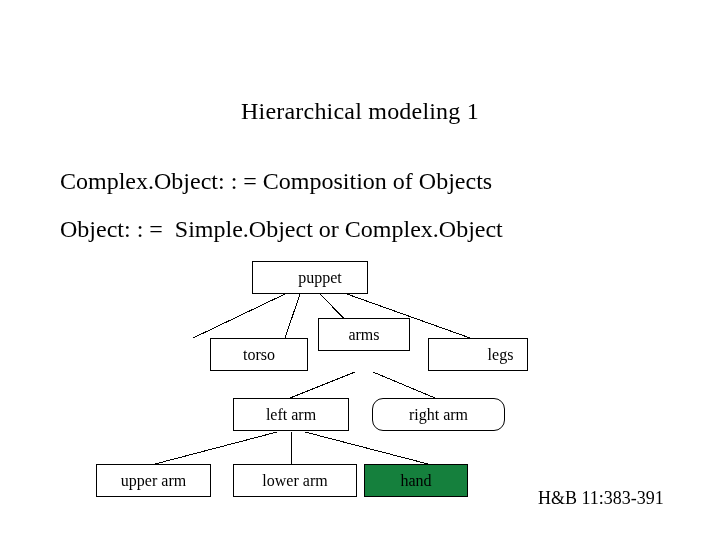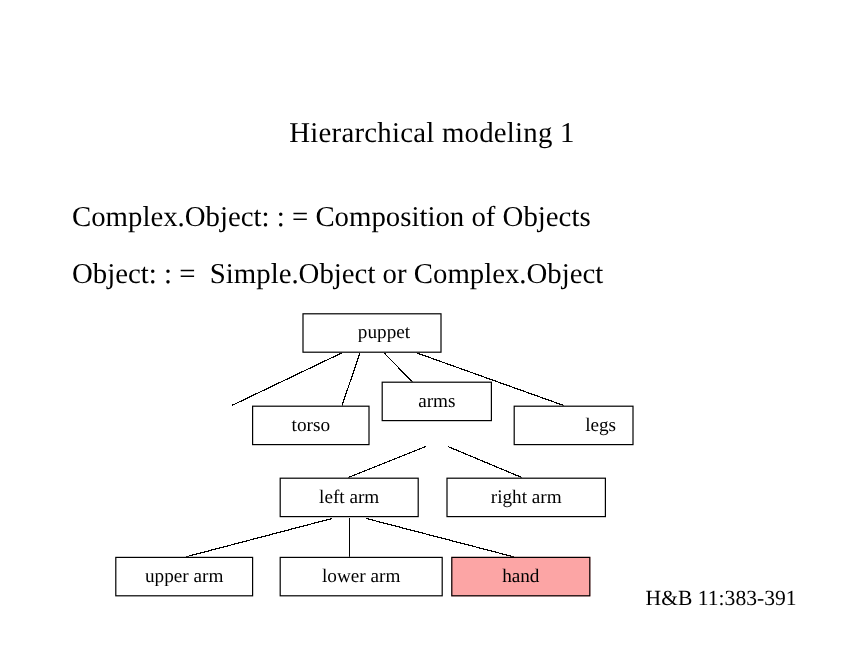--- a/index.html
+++ b/index.html
@@ -100,21 +100,21 @@
         <line x1="373" y1="372" x2="435" y2="398" stroke="#000000" stroke-width="1" shape-rendering="crispEdges"></line>
         <line x1="277" y1="432" x2="155" y2="464" stroke="#000000" stroke-width="1" shape-rendering="crispEdges"></line>
         <line x1="291" y1="432" x2="291" y2="464" stroke="#000000" stroke-width="1" shape-rendering="crispEdges"></line>
         <line x1="305" y1="432" x2="428" y2="464" stroke="#000000" stroke-width="1" shape-rendering="crispEdges"></line>
       </svg>
   <div class="tree-node" style="left: 252px; top: 261px; width: 116px; background: rgb(255, 255, 255); border-color: rgb(0, 0, 0); padding-left: 20px;"><span>puppet</span></div>
       <div class="tree-node" style="left: 210px; top: 338px; width: 98px; background: rgb(255, 255, 255); border-color: rgb(0, 0, 0);"><span>torso</span></div>
       <div class="tree-node" style="left: 318px; top: 318px; width: 92px; background: rgb(255, 255, 255); border-color: rgb(0, 0, 0);"><span>arms</span></div>
       <div class="tree-node" style="left: 428px; top: 338px; width: 100px; background: rgb(255, 255, 255); border-color: rgb(0, 0, 0); padding-left: 45px;"><span>legs</span></div>
       <div class="tree-node" style="left: 233px; top: 398px; width: 116px; background: rgb(255, 255, 255); border-color: rgb(0, 0, 0);"><span>left arm</span></div>
-      <div class="tree-node" style="left: 372px; top: 398px; width: 133px; background: rgb(255, 255, 255); border-color: rgb(0, 0, 0);"><span>right arm</span></div>
+      <div class="tree-node" style="left: 372px; top: 398px; width: 133px; background: rgb(255, 255, 255); border-color: rgb(0, 0, 0); border-radius: 11px;"><span>right arm</span></div>
       <div class="tree-node" style="left: 96px; top: 464px; width: 115px; background: rgb(255, 255, 255); border-color: rgb(0, 0, 0);"><span>upper arm</span></div>
-      <div class="tree-node" style="left: 233px; top: 464px; width: 136px; background: rgb(255, 255, 255); border-color: rgb(0, 0, 0);"><span>lower arm</span></div>
-      <div class="tree-node" style="left: 376px; top: 464px; width: 116px; background: #fca5a5; border-color: rgb(0, 0, 0);"><span>hand</span></div>
+      <div class="tree-node" style="left: 233px; top: 464px; width: 124px; background: rgb(255, 255, 255); border-color: rgb(0, 0, 0);"><span>lower arm</span></div>
+      <div class="tree-node" style="left: 364px; top: 464px; width: 104px; background: #15803d; border-color: rgb(0, 0, 0);"><span>hand</span></div>
     </div>
 
   <div id="footer-citation">H&amp;B 11:383-391</div>
 
 </div>
 
 </body></html>

